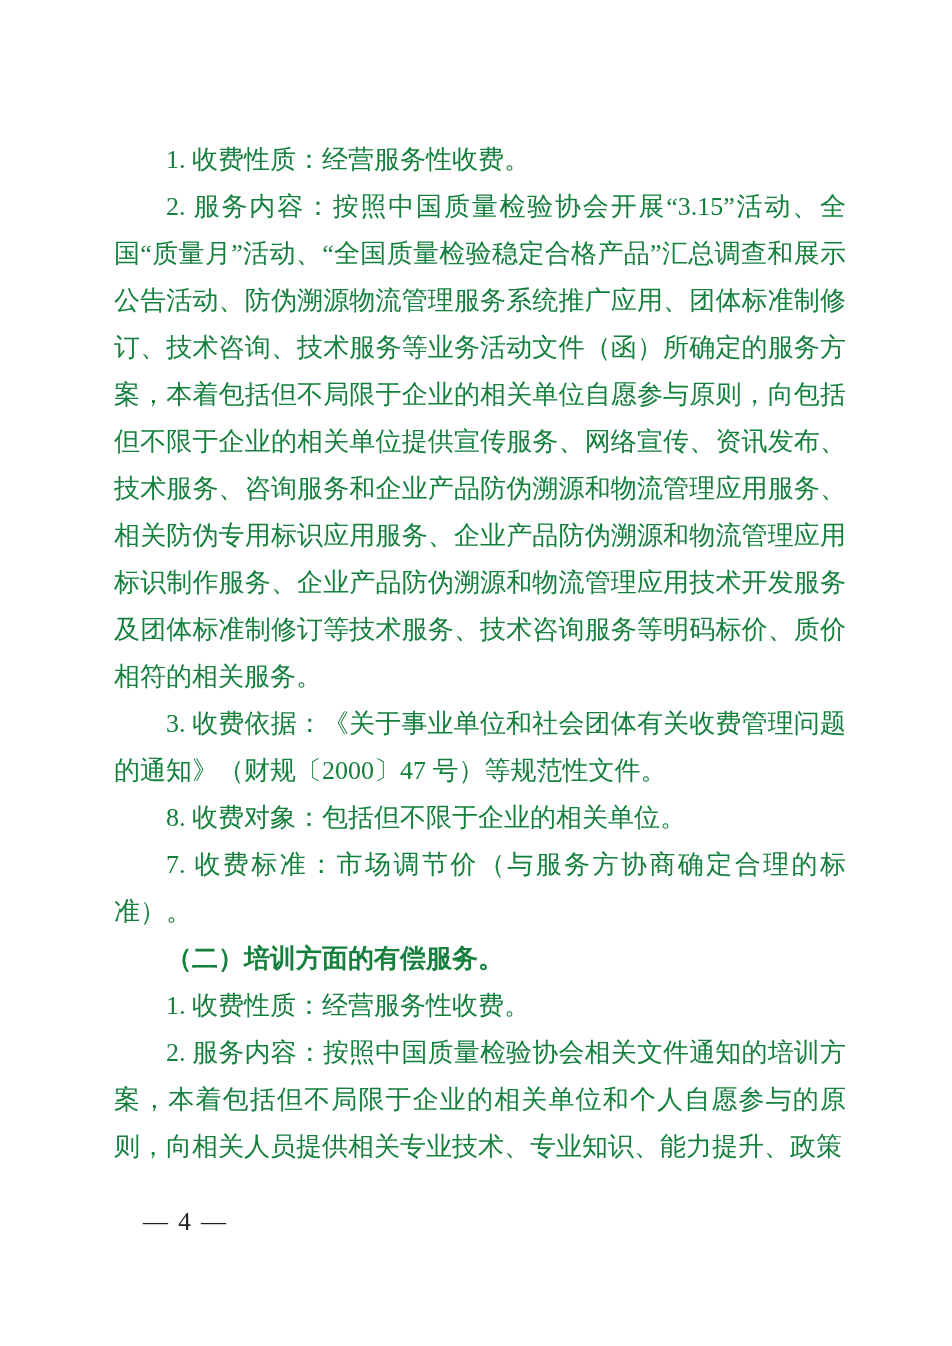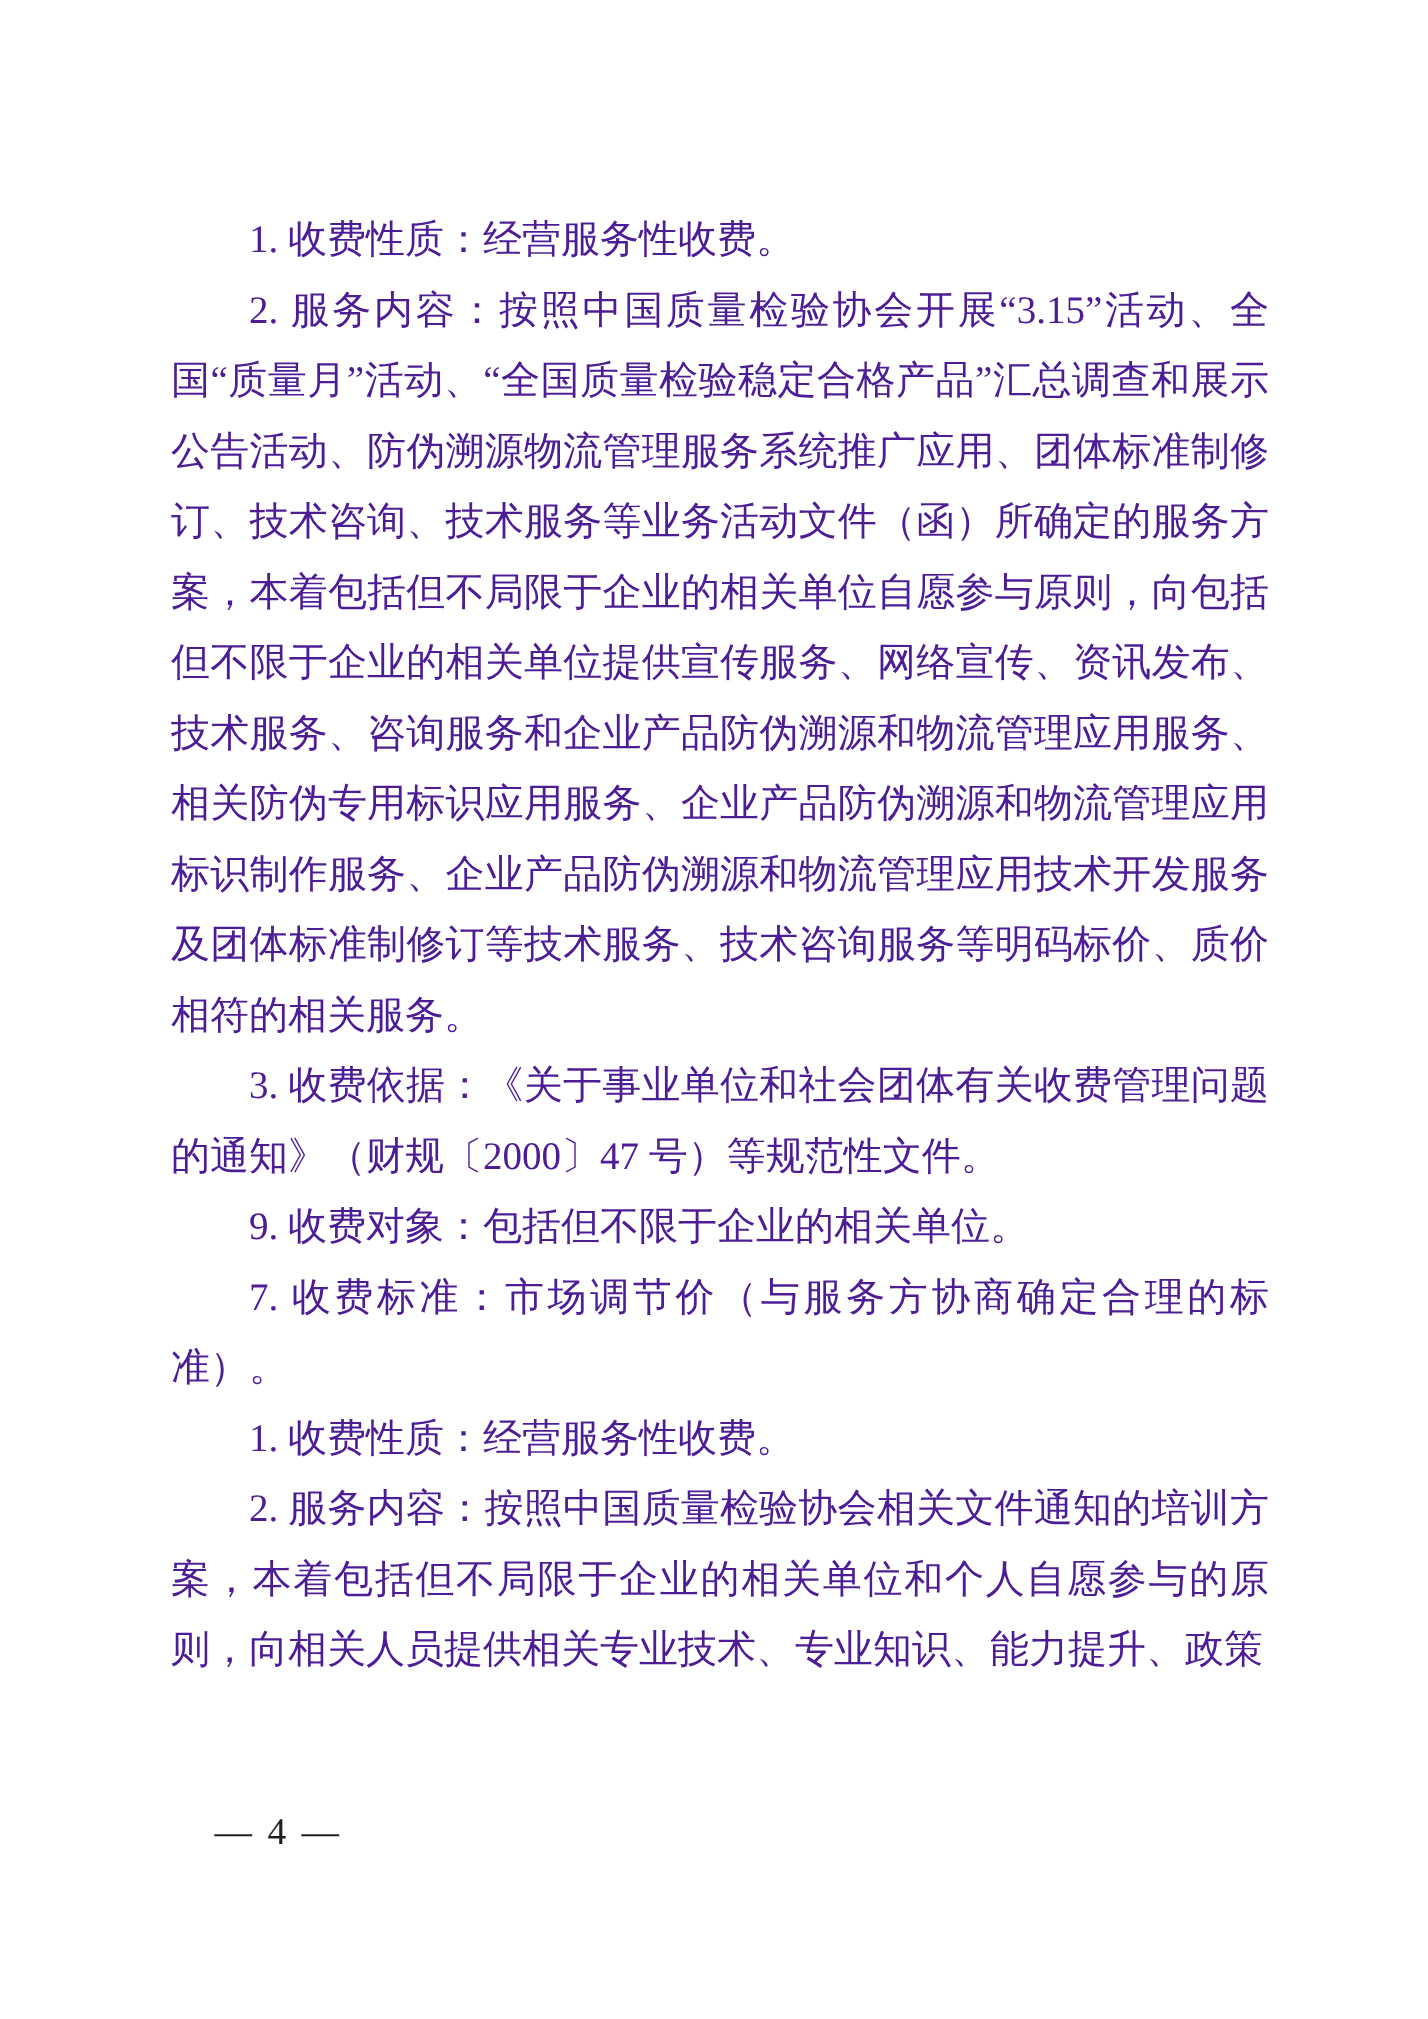--- a/index.html
+++ b/index.html
@@ -22,21 +22,21 @@
     top: 136px;
     width: 732px;
   }
   .para {
     margin: 0;
     font-size: 26px;
     line-height: 47px;
     text-align: justify;
     text-indent: 2em;
     word-break: break-all;
-    color: #4c1d95;
+    color: #15803d;
   }
   .para.heading {
     font-weight: bold;
   }
   .footer {
     position: absolute;
     left: 143px;
     top: 1206px;
     font-size: 25px;
     line-height: 32px;
@@ -45,19 +45,20 @@
   }
 </style>
 </head>
 <body>
 
 <div class="page">
   <div class="content">
     <p class="para">1. 收费性质：经营服务性收费。</p>
     <p class="para">2. 服务内容：按照中国质量检验协会开展“3.15”活动、全国“质量月”活动、“全国质量检验稳定合格产品”汇总调查和展示公告活动、防伪溯源物流管理服务系统推广应用、团体标准制修订、技术咨询、技术服务等业务活动文件（函）所确定的服务方案，本着包括但不局限于企业的相关单位自愿参与原则，向包括但不限于企业的相关单位提供宣传服务、网络宣传、资讯发布、技术服务、咨询服务和企业产品防伪溯源和物流管理应用服务、相关防伪专用标识应用服务、企业产品防伪溯源和物流管理应用标识制作服务、企业产品防伪溯源和物流管理应用技术开发服务及团体标准制修订等技术服务、技术咨询服务等明码标价、质价相符的相关服务。</p>
     <p class="para">3. 收费依据：《关于事业单位和社会团体有关收费管理问题的通知》（财规〔2000〕47 号）等规范性文件。</p>
-    <p class="para">9. 收费对象：包括但不限于企业的相关单位。</p>
+    <p class="para">8. 收费对象：包括但不限于企业的相关单位。</p>
     <p class="para">7. 收费标准：市场调节价（与服务方协商确定合理的标准）。</p>
+    <p class="para heading">（二）培训方面的有偿服务。</p>
     <p class="para">1. 收费性质：经营服务性收费。</p>
     <p class="para">2. 服务内容：按照中国质量检验协会相关文件通知的培训方案，本着包括但不局限于企业的相关单位和个人自愿参与的原则，向相关人员提供相关专业技术、专业知识、能力提升、政策</p>
   </div>
   <div class="footer">— 4 —</div>
 </div>
 
 </body></html>

